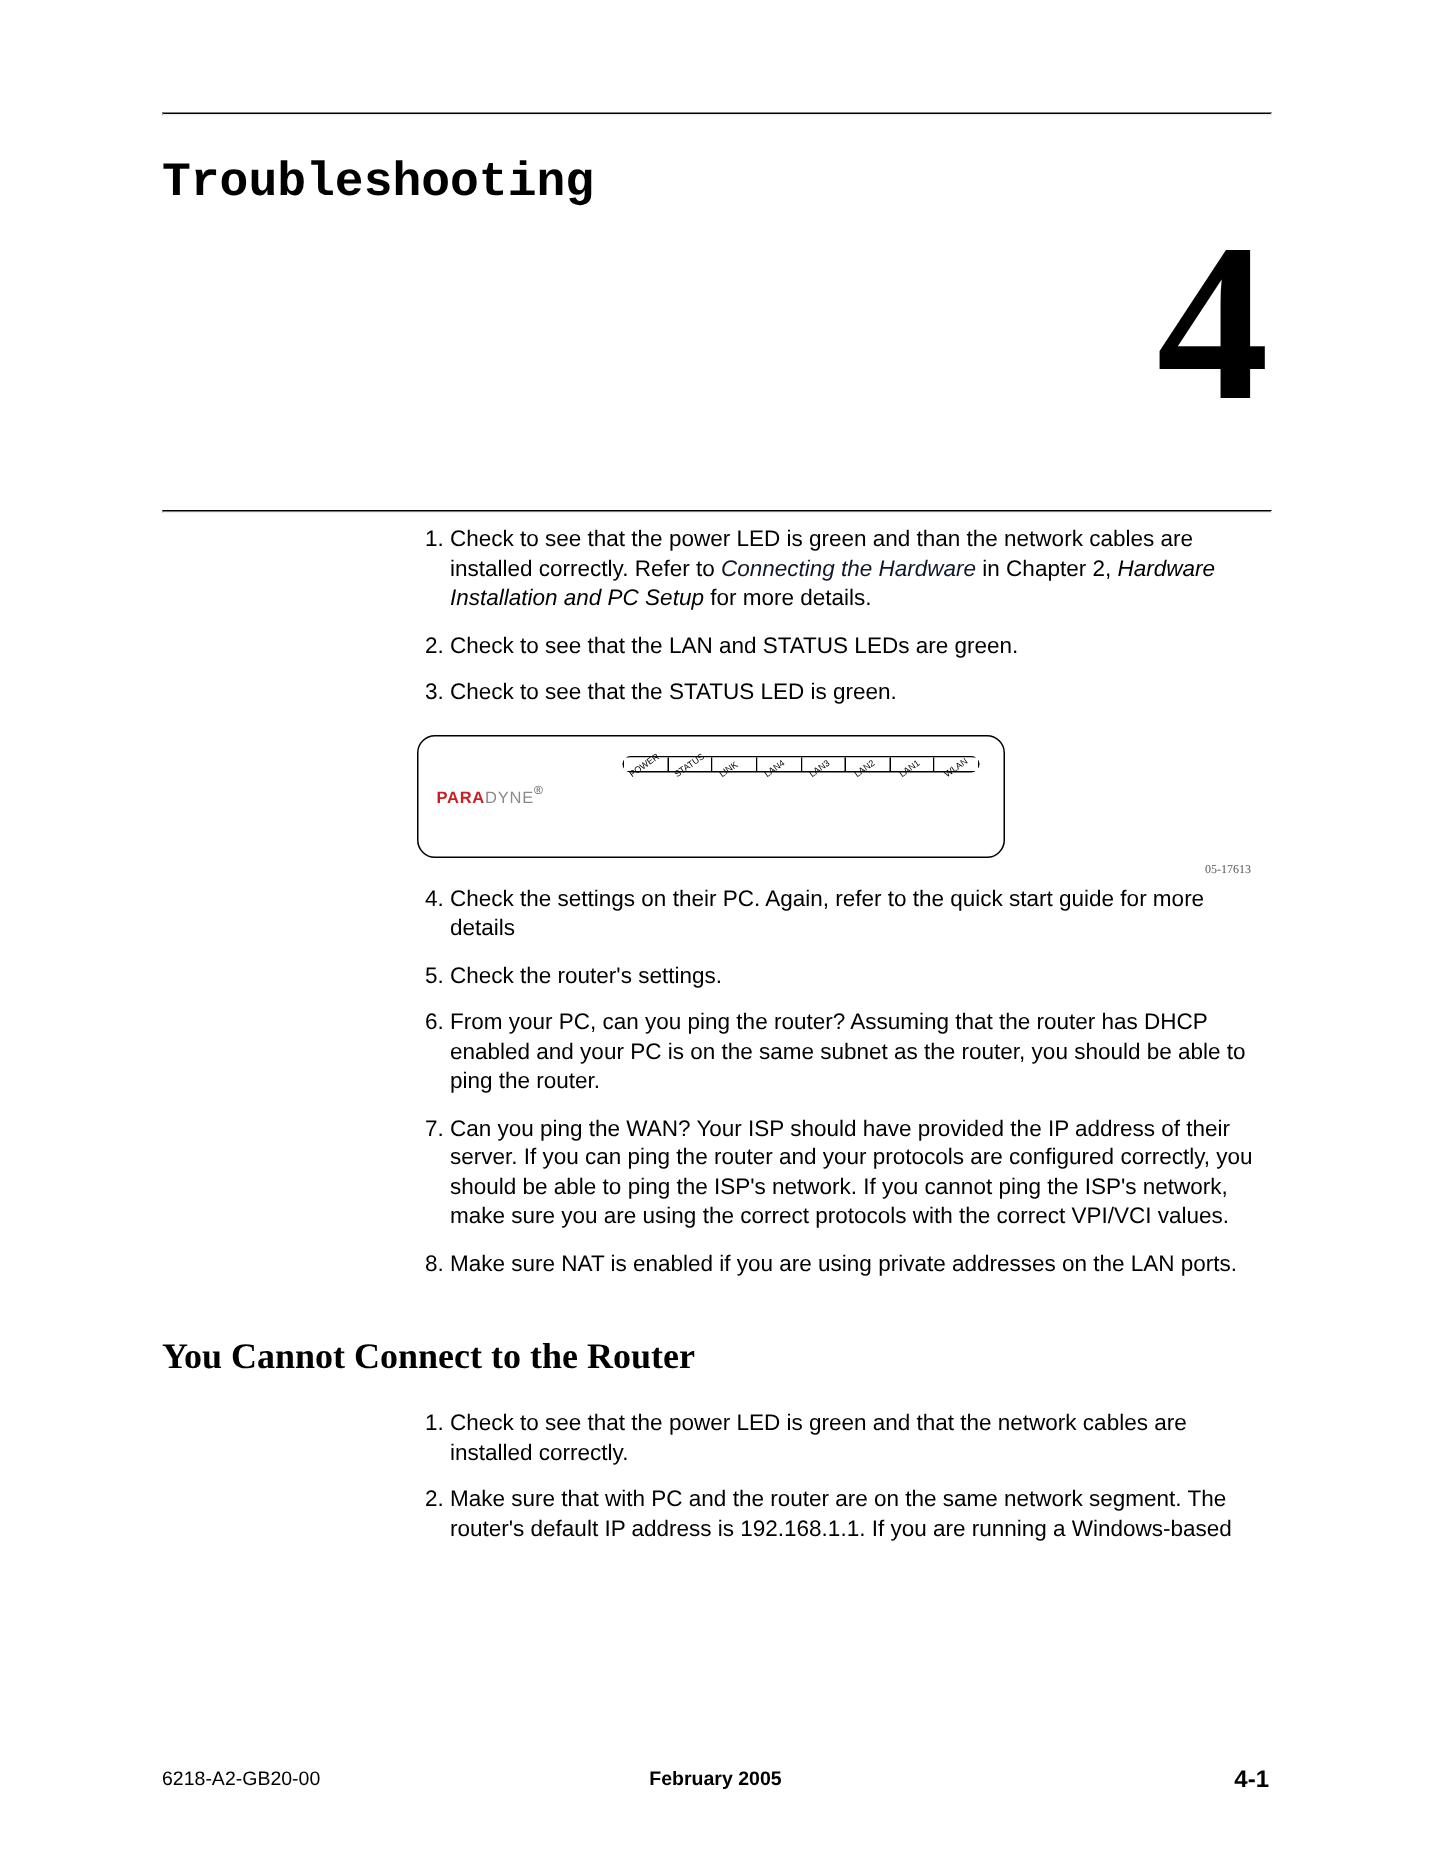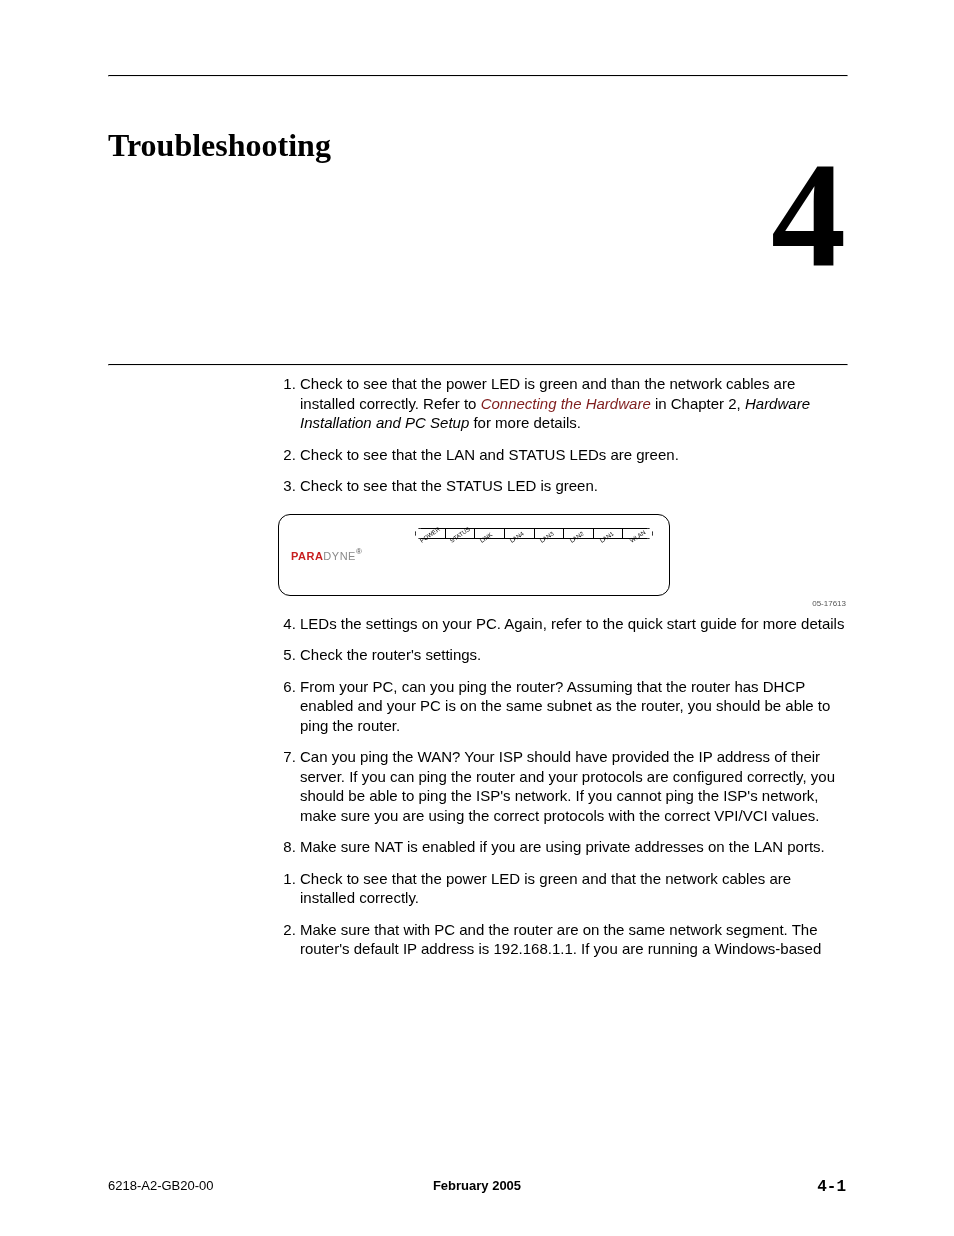--- a/index.html
+++ b/index.html
@@ -15,24 +15,24 @@
     box-sizing: border-box;
     padding: 75px 108px 40px 108px;
     position: relative;
   }
   .top-rule {
     border-top: 1.5px solid #000;
     width: 100%;
     margin: 0;
   }
   .chapter-title {
-    font-family: Liberation Serif, serif;
+    font-family: Liberation Mono, monospace;
     font-weight: bold;
     font-size: 32px;
-    margin-top: 50px;
+    margin-top: 26px;
   }
   .big-num {
     font-family: "Times New Roman", Times, serif;
     font-weight: bold;
     font-size: 150px;
     position: absolute;
     right: 108px;
     top: 140px;
     line-height: 1;
   }
@@ -54,21 +54,21 @@
     line-height: 1.3;
   }
   ol.steps {
     padding-left: 22px;
     margin: 0;
   }
   ol.steps > li {
     margin-bottom: 12px;
   }
   .link {
-    color: #7f1d1d;
+    color: #0f172a;
     font-style: italic;
   }
   .italic {
     font-style: italic;
   }
   
   .router-figure {
     margin: 18px 0 18px 0;
     position: relative;
   }
@@ -133,45 +133,45 @@
     position: absolute;
     font-size: 6px;
     color: #000;
     transform: rotate(-35deg);
     transform-origin: left top;
     white-space: nowrap;
     font-family: Arial, Helvetica, sans-serif;
   }
   .fig-id {
     position: absolute;
-    right: 0;
+    right: 12px;
     bottom: -14px;
     font-size: 8px;
     color: #555;
-    font-family: Liberation Sans, sans-serif;
+    font-family: Liberation Serif, serif;
   }
   
   .footer {
     position: absolute;
     bottom: 40px;
     left: 108px;
     right: 108px;
     font-size: 13px;
     font-family: Arial, Helvetica, sans-serif;
   }
   .footer-left { float: left; }
   .footer-center {
     position: absolute;
     left: 0; right: 0;
     text-align: center;
     font-weight: bold;
   }
   .footer-right {
     float: right;
-    font-family: Liberation Mono, monospace;
+    font-family: Liberation Sans, sans-serif;
     font-weight: bold;
     font-size: 16px;
   }
 </style>
 </head>
 <body>
 
 <div class="page">
   <hr class="top-rule">
 
@@ -213,28 +213,29 @@
           <span class="led-label" style="left:124px;">LAN3</span>
           <span class="led-label" style="left:154px;">LAN2</span>
           <span class="led-label" style="left:184px;">LAN1</span>
           <span class="led-label" style="left:214px;">WLAN</span>
         </div>
       </div>
       <div class="fig-id">05-17613</div>
     </div>
 
     <ol class="steps" start="4">
-      <li>LEDs the settings on your PC. Again, refer to the quick start guide for more details</li>
+      <li>Check the settings on their PC. Again, refer to the quick start guide for more details</li>
       <li>Check the router's settings.</li>
       <li>From your PC, can you ping the router? Assuming that the router has DHCP enabled and your PC is on the same subnet as the router, you should be able to ping the router.</li>
       <li>Can you ping the WAN? Your ISP should have provided the IP address of their server. If you can ping the router and your protocols are configured correctly, you should be able to ping the ISP's network. If you cannot ping the ISP's network, make sure you are using the correct protocols with the correct VPI/VCI values.</li>
       <li>Make sure NAT is enabled if you are using private addresses on the LAN ports.</li>
     </ol>
   </div>
 
+  <div class="section-title">You Cannot Connect to the Router</div>
 
   <div class="content">
     <ol class="steps">
       <li>Check to see that the power LED is green and that the network cables are installed correctly.</li>
       <li>Make sure that with PC and the router are on the same network segment. The router's default IP address is 192.168.1.1. If you are running a Windows-based</li>
     </ol>
   </div>
 
   <div class="footer">
     <span class="footer-left">6218-A2-GB20-00</span>

